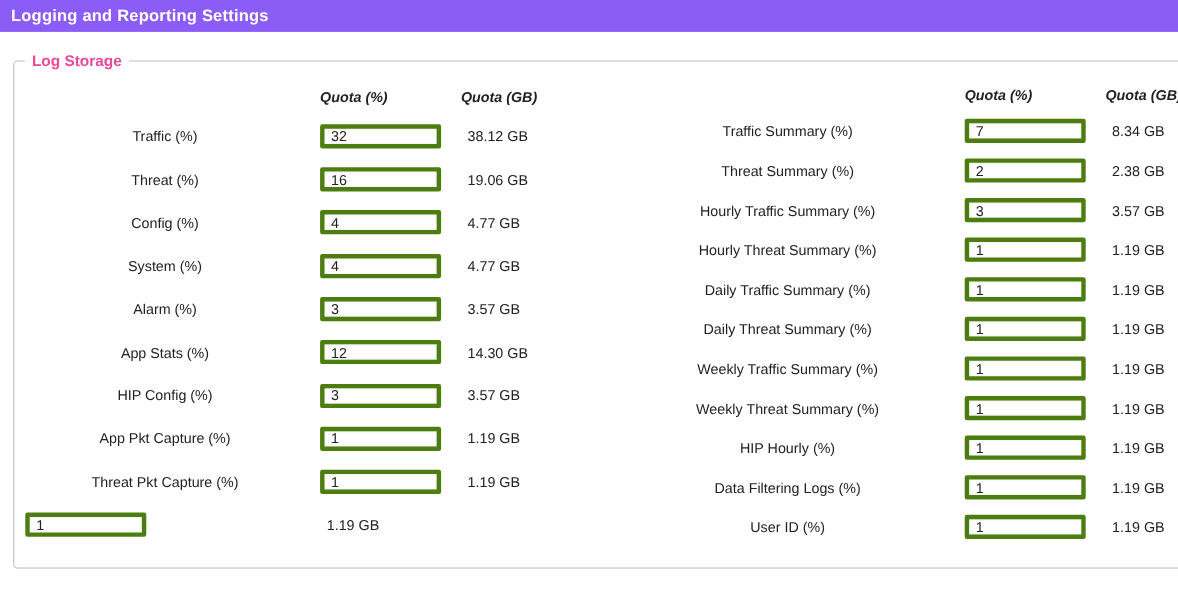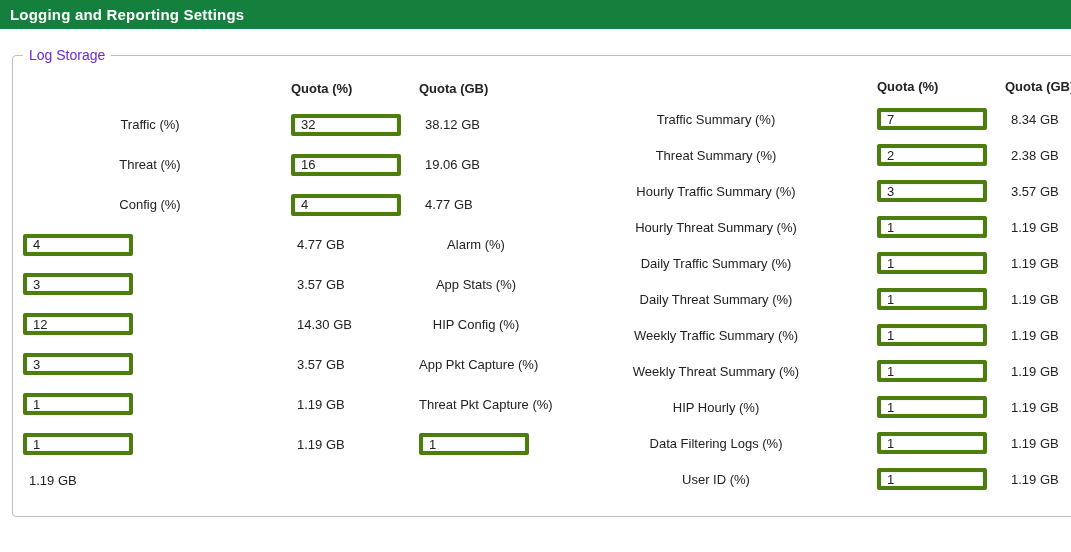--- a/index.html
+++ b/index.html
@@ -5,40 +5,40 @@
   body {
     margin: 0;
     padding: 0;
     font-family: Verdana, Geneva, sans-serif;
     font-size: 13px;
     color: #222;
     background: #fff;
     width: 1071px;
   }
   .titlebar {
-    background: #15803d;
+    background: #8b5cf6;
     color: #fff;
     font-weight: bold;
     font-size: 15px;
     padding: 6px 10px;
     letter-spacing: 0.2px;
   }
   .content {
     margin: 18px 10px 0 10px;
   }
   fieldset.log-storage {
     border: 1px solid #bfbfbf;
     border-radius: 4px;
     padding: 16px 10px 20px 10px;
     min-height: 470px;
     box-sizing: border-box;
   }
   fieldset.log-storage > legend {
-    font-weight: normal;
-    color: #6d28d9;
+    font-weight: bold;
+    color: #ec4899;
     font-size: 14px;
     padding: 0 6px;
   }
   .columns {
     display: flex;
     flex-direction: row;
   }
   .col {
     display: grid;
     grid-template-columns: 260px 120px 120px;
@@ -48,20 +48,21 @@
   }
   .col.left {
     margin-right: 30px;
   }
   .col.right {
     grid-template-columns: 300px 120px 120px;
   }
   .hdr {
     font-weight: bold;
     font-size: 13px;
+    font-style: italic;
   }
   .hdr-spacer {
   }
   .row-label {
     text-align: center;
     padding-right: 6px;
     white-space: nowrap;
   }
   input.qinput {
     width: 110px;
@@ -101,20 +102,21 @@
         <div class="gb-val">38.12 GB</div>
 
         <div class="row-label">Threat (%)</div>
         <input class="qinput" value="16" style="">
         <div class="gb-val">19.06 GB</div>
 
         <div class="row-label">Config (%)</div>
         <input class="qinput" value="4" style="">
         <div class="gb-val">4.77 GB</div>
 
+        <div class="row-label">System (%)</div>
         <input class="qinput" value="4" style="">
         <div class="gb-val">4.77 GB</div>
 
         <div class="row-label">Alarm (%)</div>
         <input class="qinput" value="3" style="">
         <div class="gb-val">3.57 GB</div>
 
         <div class="row-label">App Stats (%)</div>
         <input class="qinput" value="12" style="">
         <div class="gb-val">14.30 GB</div>

